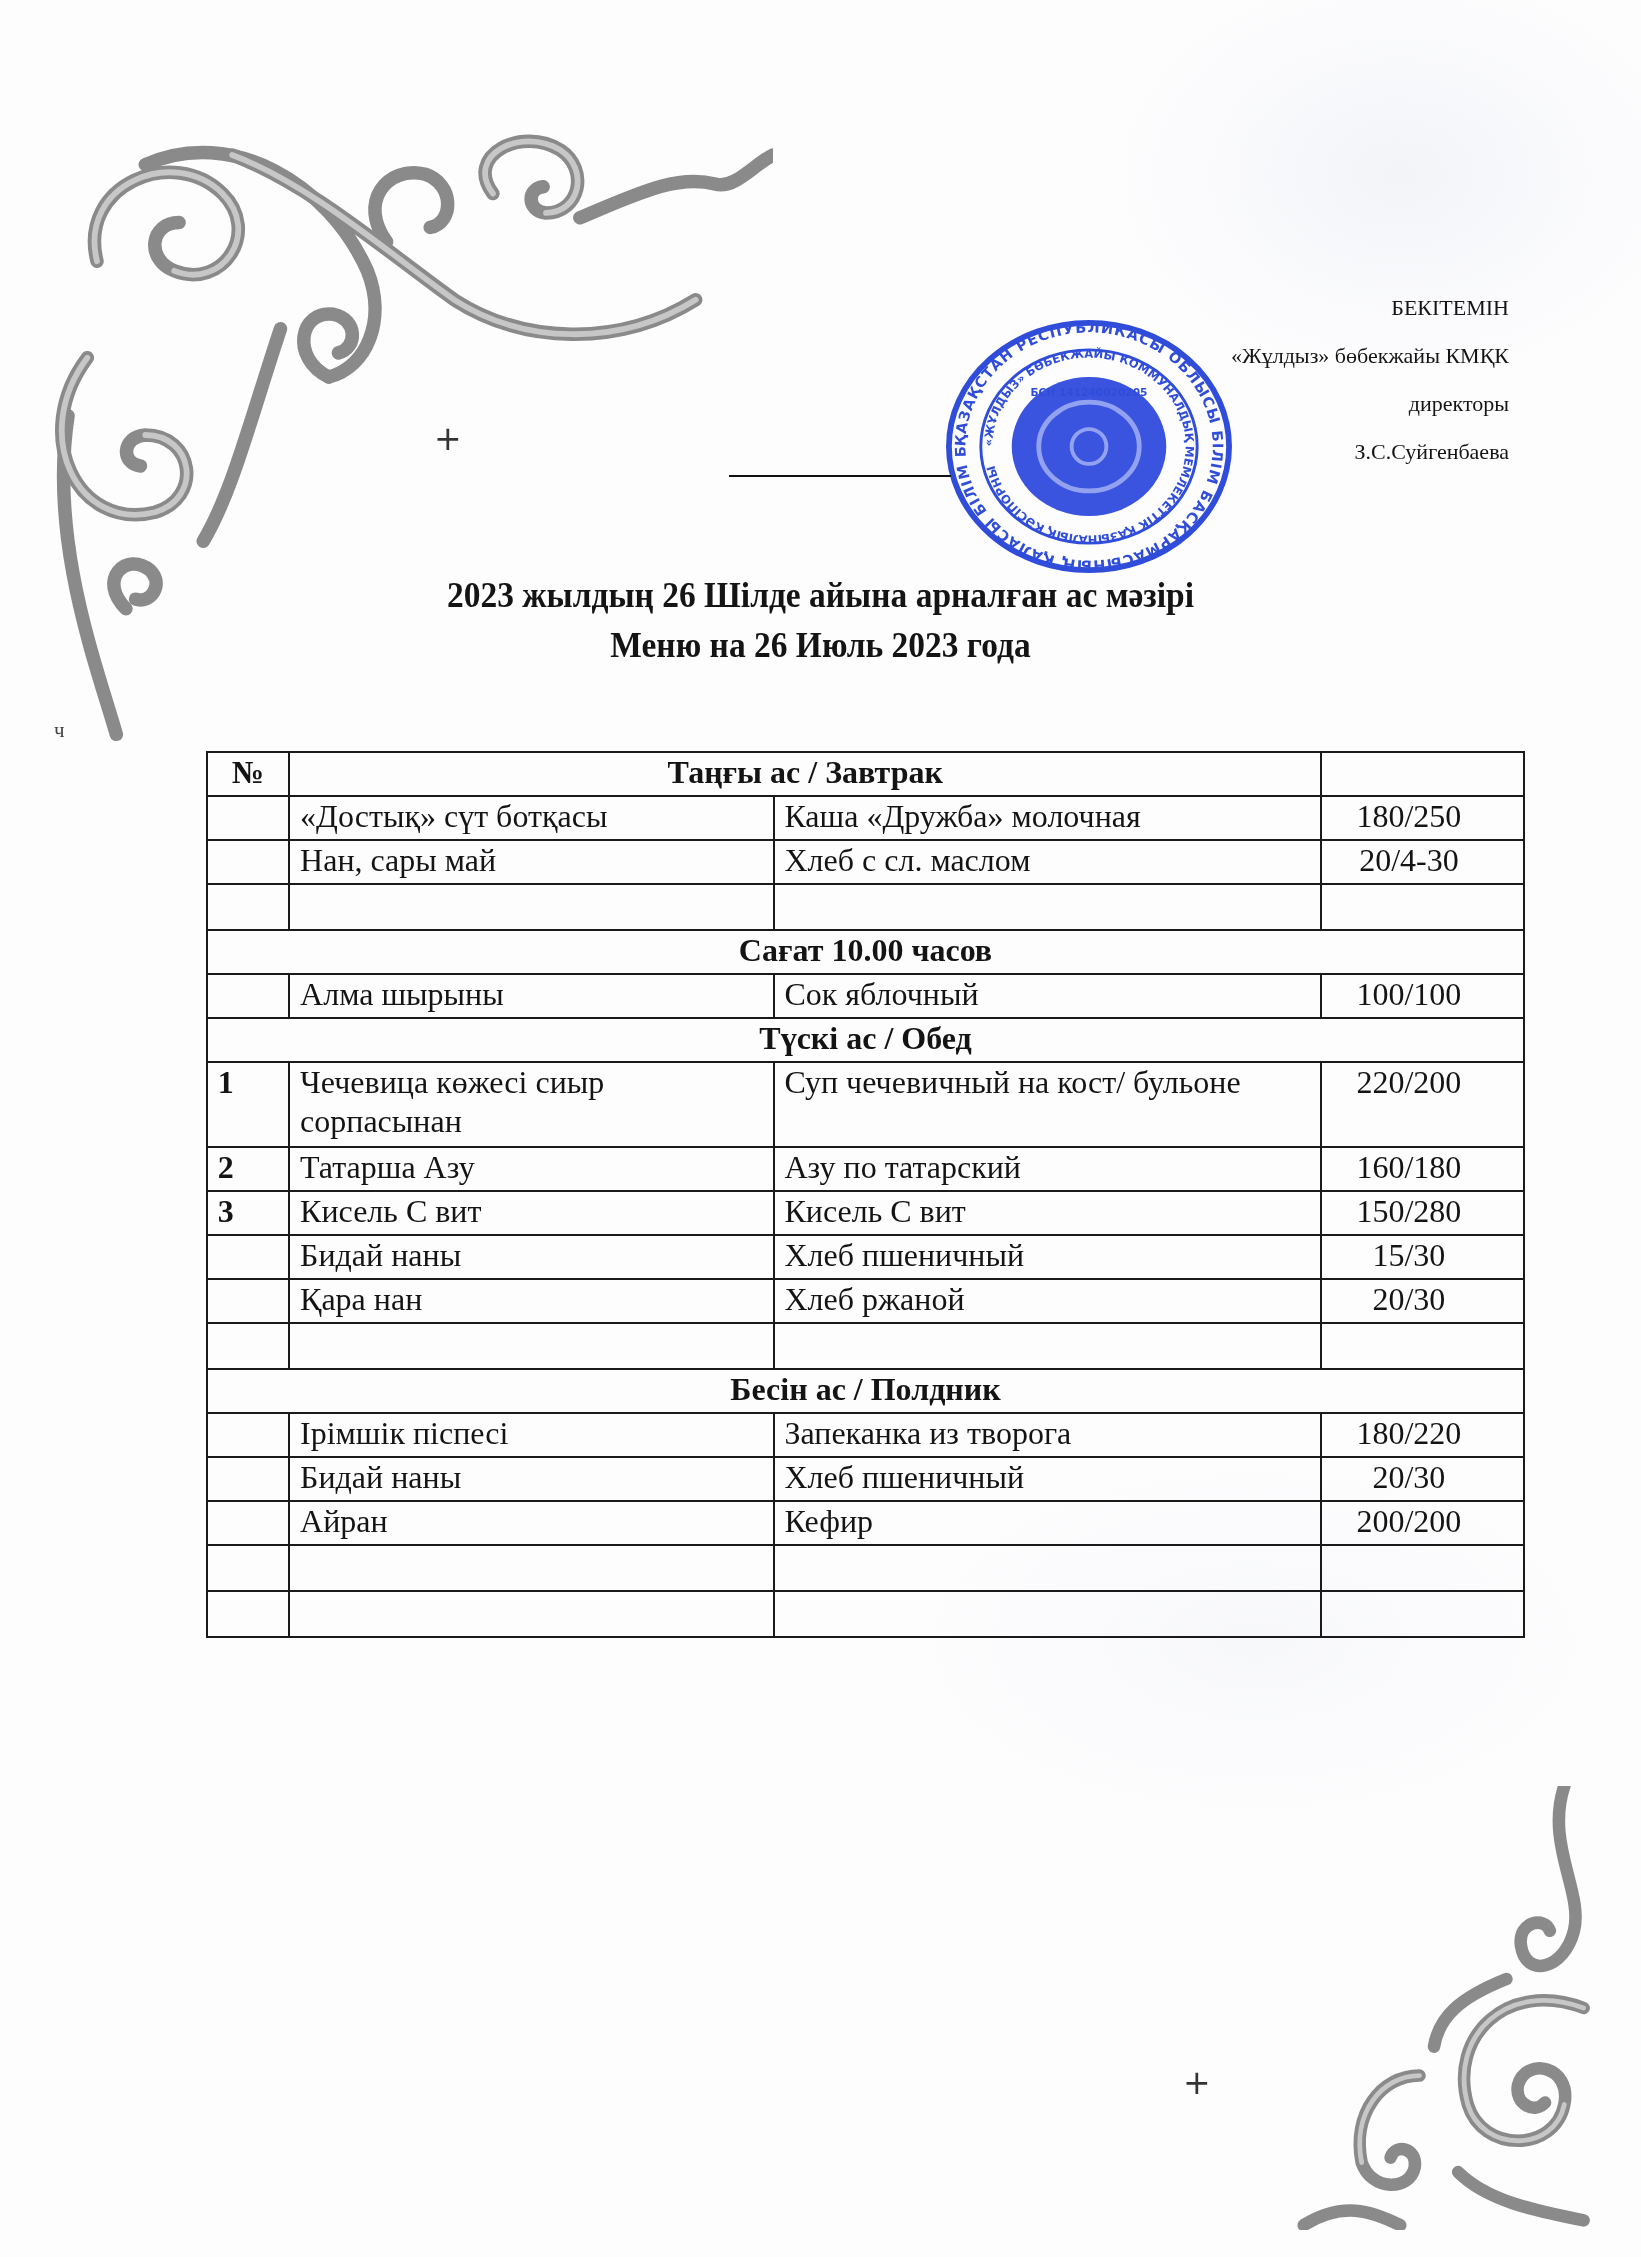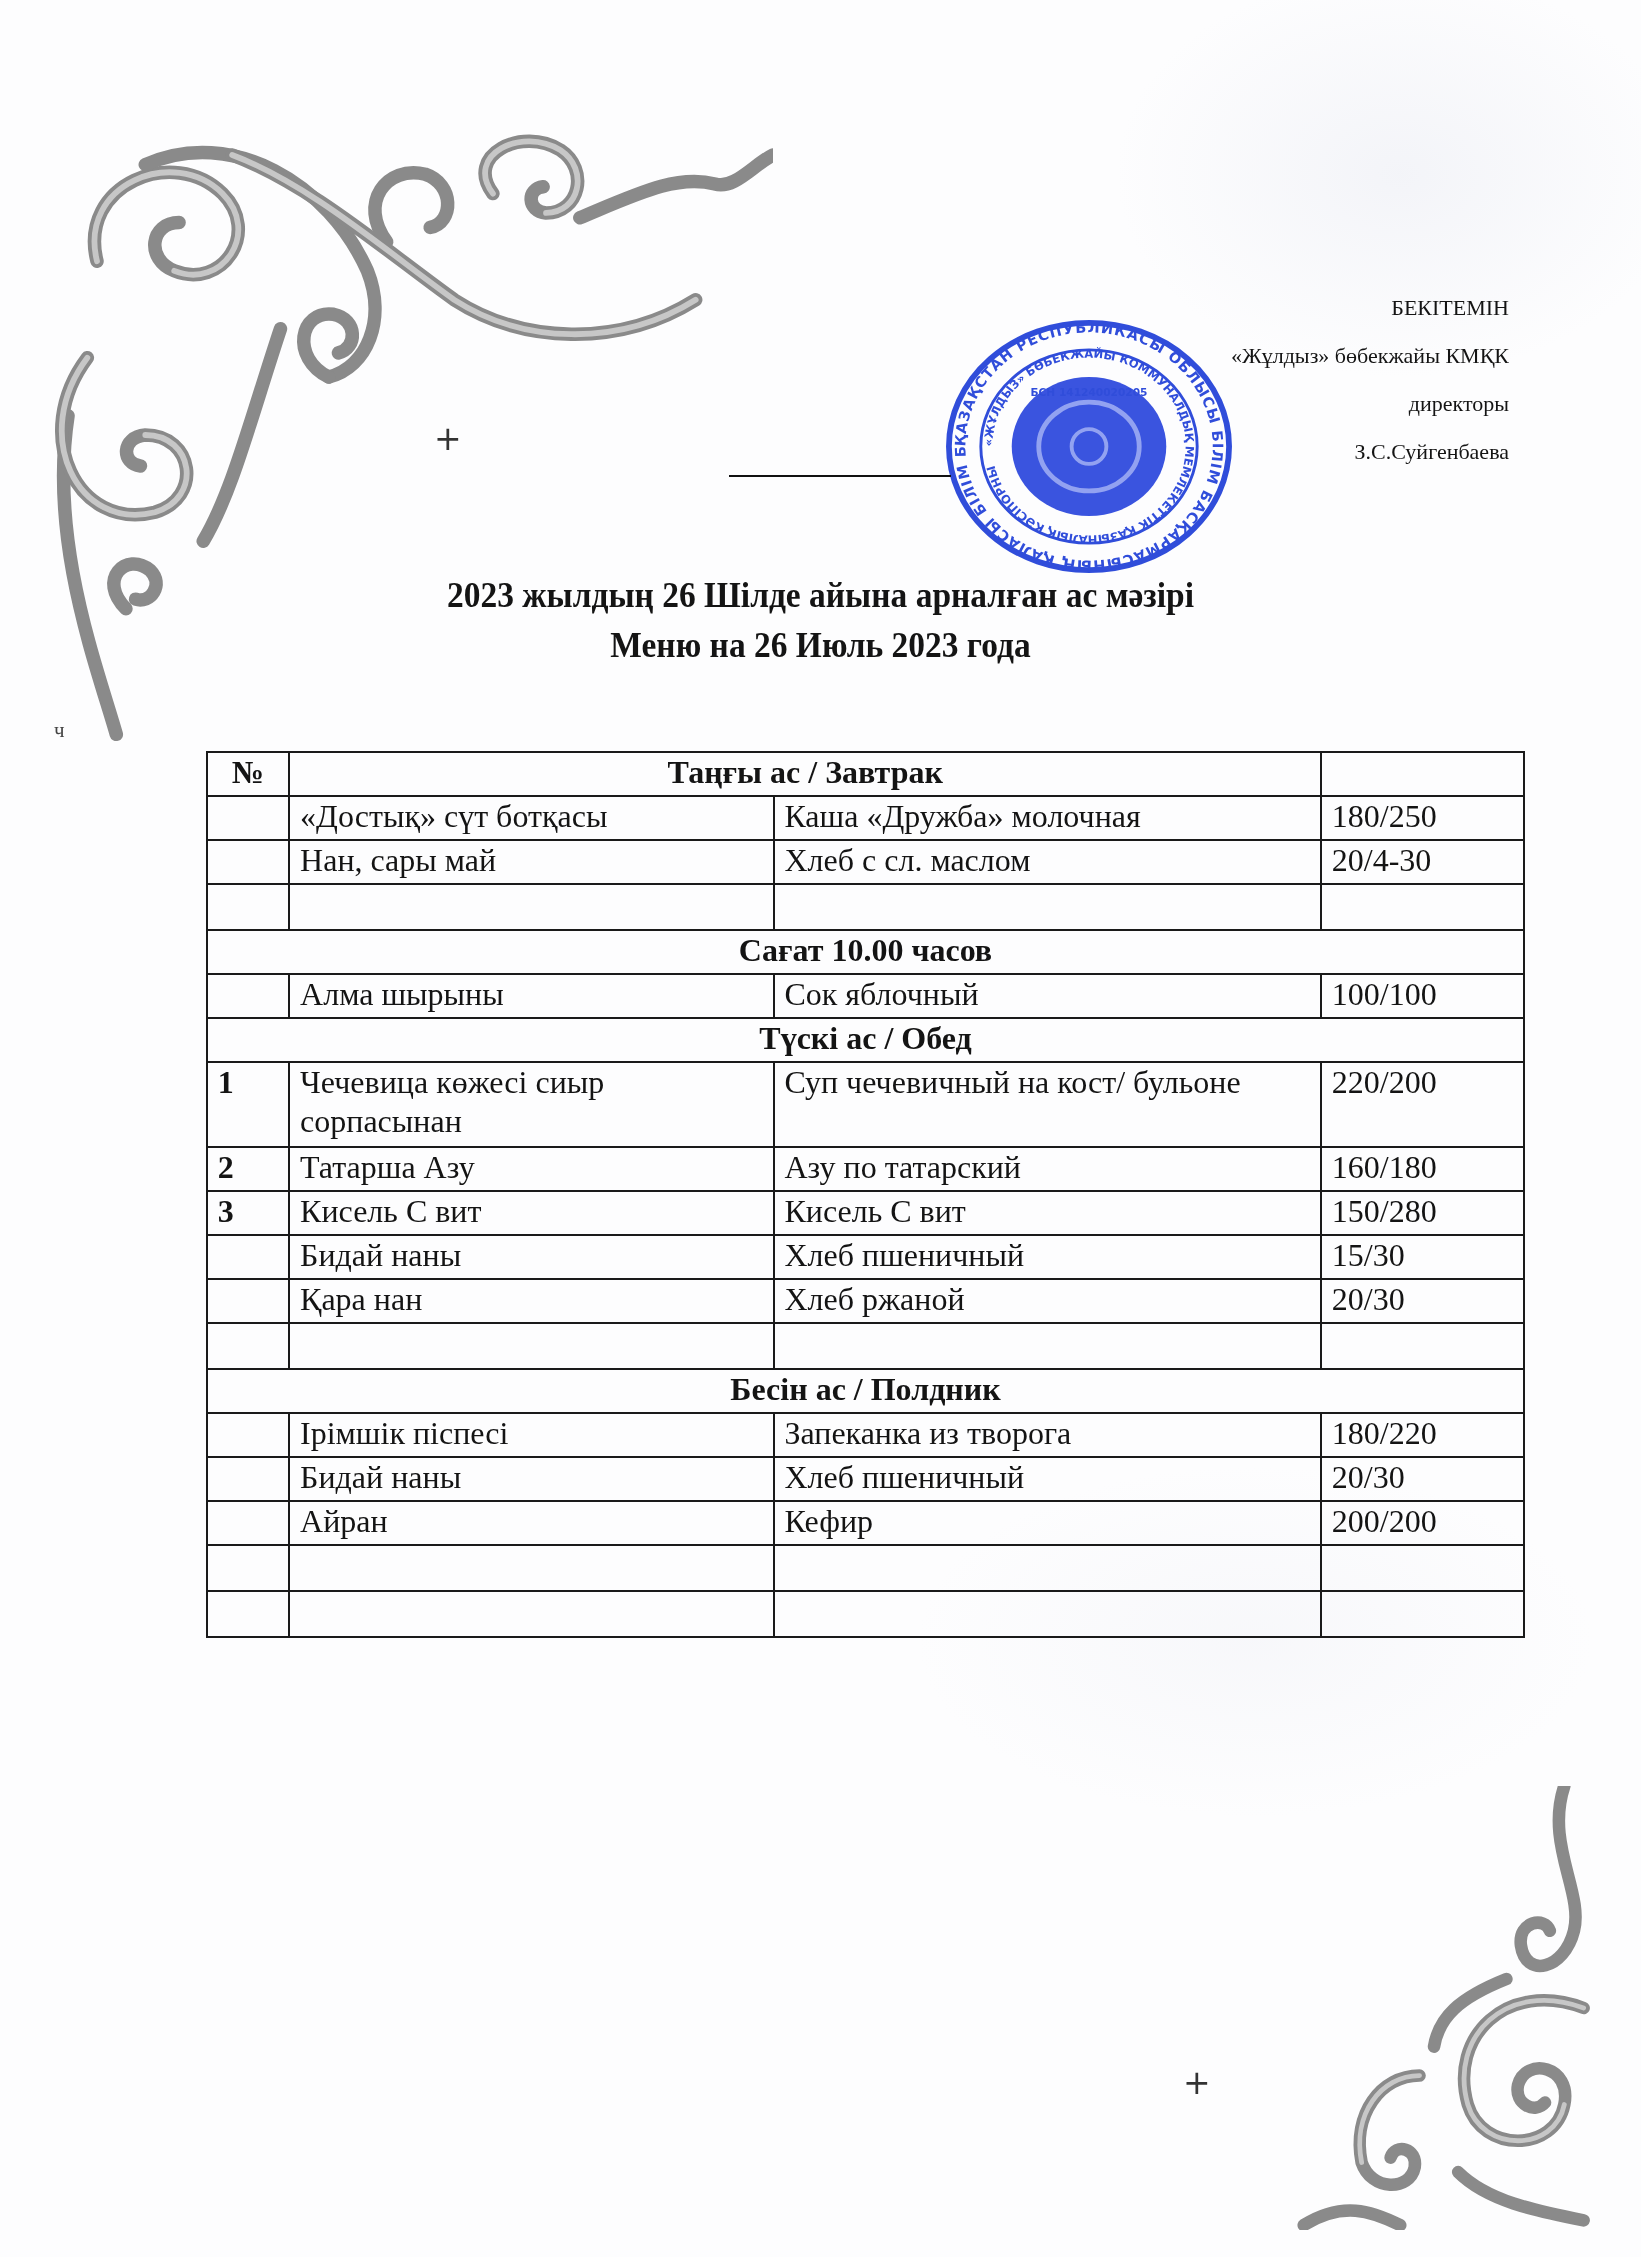--- a/index.html
+++ b/index.html
@@ -45,21 +45,21 @@
   table.menu {
     position: absolute; left: 206px; top: 751px; width: 1319px;
     border-collapse: collapse; font-size: 32px; color: #141414; z-index: 3;
   }
   table.menu td {
     border: 2.4px solid #1a1a1a; padding: 0 9.7px; height: 42px; vertical-align: top; line-height: 39px;
   }
   table.menu td.num { width: 61px; font-weight: bold; }
   table.menu td.kz { width: 463px; margin-top: 13px; }
   table.menu td.ru { width: 526px; }
-  table.menu td.qty { text-align: left; padding-right: 37px; }
+  table.menu td.qty { text-align: center; padding-right: 37px; }
   table.menu td.section { text-align: center; font-weight: bold; }
   table.menu tr.tall td { height: 83px; }
   table.menu tr.empty td { height: 44px; }
 </style>
 </head>
 <body>
 
 <div class="page-bg"></div>
 
 <div class="ornament ornament-tl">

